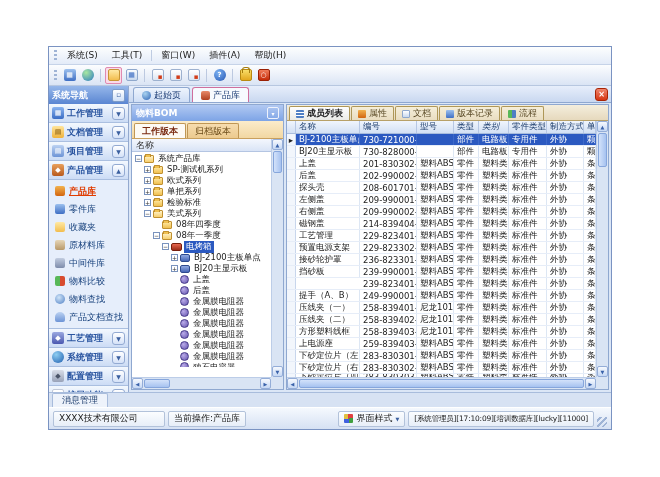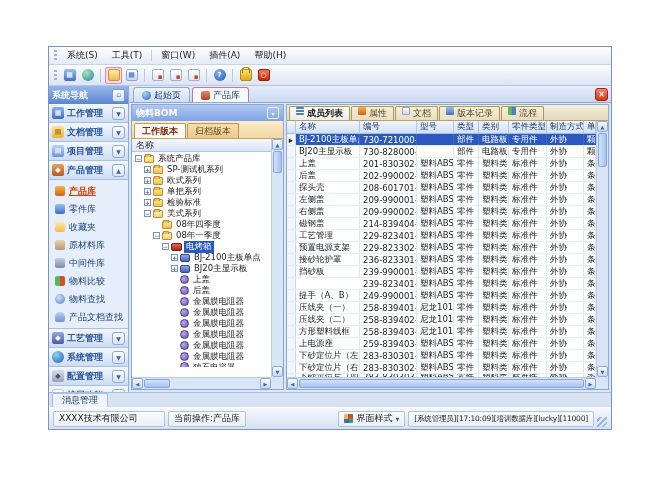--- a/index.html
+++ b/index.html
@@ -93,21 +93,21 @@
   
   .vscroll{grid-column:2;grid-row:1/3;background:#d9e4f4;border-left:1px solid #bccde8;display:flex;flex-direction:column;align-items:center}
   .hscroll{grid-column:1;grid-row:3;background:#d9e4f4;border-top:1px solid #bccde8;display:flex;align-items:center}
   .scorner{grid-column:2;grid-row:3;background:#d9e4f4}
   .sarrow{width:11px;height:11px;flex:none;border:1px solid #94add8;border-radius:2px;background:linear-gradient(#f6f9fe,#c6d8f4);color:#3a62aa;font-size:5px;display:flex;align-items:center;justify-content:center}
   .vthumb{width:9px;flex:none;border:1px solid #86a6dc;border-radius:2px;background:linear-gradient(90deg,#d3e2fa,#a6c2f0);margin:1px 0}
   .hthumb{height:9px;flex:none;border:1px solid #86a6dc;border-radius:2px;background:linear-gradient(#d3e2fa,#a6c2f0);margin:0 1px}
   
   .member{flex:1;display:flex;flex-direction:column;border:1px solid #8fa8d0;background:#fff;min-width:0;min-height:0}
   .mem-tabs{height:16px;flex:none;display:flex;align-items:flex-end;gap:1px;padding:1px 2px 0;background:linear-gradient(#f4eedd,#e6d9bd);border-bottom:1px solid #b7a068}
-  .mtab{height:14px;display:flex;align-items:flex-start;gap:3px;padding:0 6px;border:1px solid #ae9757;border-bottom:none;border-radius:2px 2px 0 0;background:linear-gradient(#f5eed9,#e9ddc1);color:#5a4a26;white-space:nowrap}
+  .mtab{height:14px;display:flex;align-items:center;gap:3px;padding:0 6px;border:1px solid #ae9757;border-bottom:none;border-radius:2px 2px 0 0;background:linear-gradient(#f5eed9,#e9ddc1);color:#5a4a26;white-space:nowrap}
   .mtab.active{background:linear-gradient(#fefefe,#ebebe7);color:#222;font-weight:bold}
   .mic{width:8px;height:8px;border-radius:1px;flex:none}
   .member-list-icon{background:repeating-linear-gradient(#4f7fc4 0 2px,#fff 2px 3px)}
   .properties-icon{background:linear-gradient(#f2b24e,#d2650f)}
   .document-icon{background:linear-gradient(#ffffff,#c9d9ee);border:1px solid #8fa8cc}
   .version-icon{background:linear-gradient(#9cc0ee,#3f6fc4)}
   .flow-icon{background:linear-gradient(90deg,#58b858 50%,#4f7fc4 50%)}
   .grid-area{flex:1;display:grid;grid-template-columns:1fr 12px;grid-template-rows:13px 1fr 12px;min-height:0;font-size:8.5px}
   .thead{grid-column:1;grid-row:1;display:flex;background:linear-gradient(#f0f5fd,#d2e0f4);border-bottom:1px solid #a8bcdc;overflow:hidden}
   .th{flex:none;display:flex;align-items:center;padding:0 3px;border-right:1px solid #b6c7e4;color:#1c3c6c;white-space:nowrap;overflow:hidden}
@@ -443,21 +443,21 @@
                   <span>流程</span>
                 </span>
               </div>
             <div class="grid-area">
               <div class="thead" id="thead">
                   <span class="th" style="width: 9px;"></span>
                   <span class="th" style="width: 64px;">名称</span>
                   <span class="th" style="width: 57px;">编号</span>
                   <span class="th" style="width: 37px;">型号</span>
                   <span class="th" style="width: 25px;">类型</span>
-                  <span class="th" style="width: 30px;">类别</span>
+                  <span class="th" style="width: 30px; font-style: italic;">类别</span>
                   <span class="th" style="width: 38px;">零件类型</span>
                   <span class="th" style="width: 37px;">制造方式</span>
                   <span class="th" style="flex: 1 1 0%;">单位</span>
                 </div>
               <div class="tbody" id="tbody">
                   <div class="trow selected">
                     <span class="td td-ind" style="width: 9px;">▸</span>
                     <span class="td" style="width: 64px;">BJ-2100主板单点</span>
                     <span class="td" style="width: 57px;">730-721000-12E</span>
                     <span class="td" style="width: 37px;"></span>

